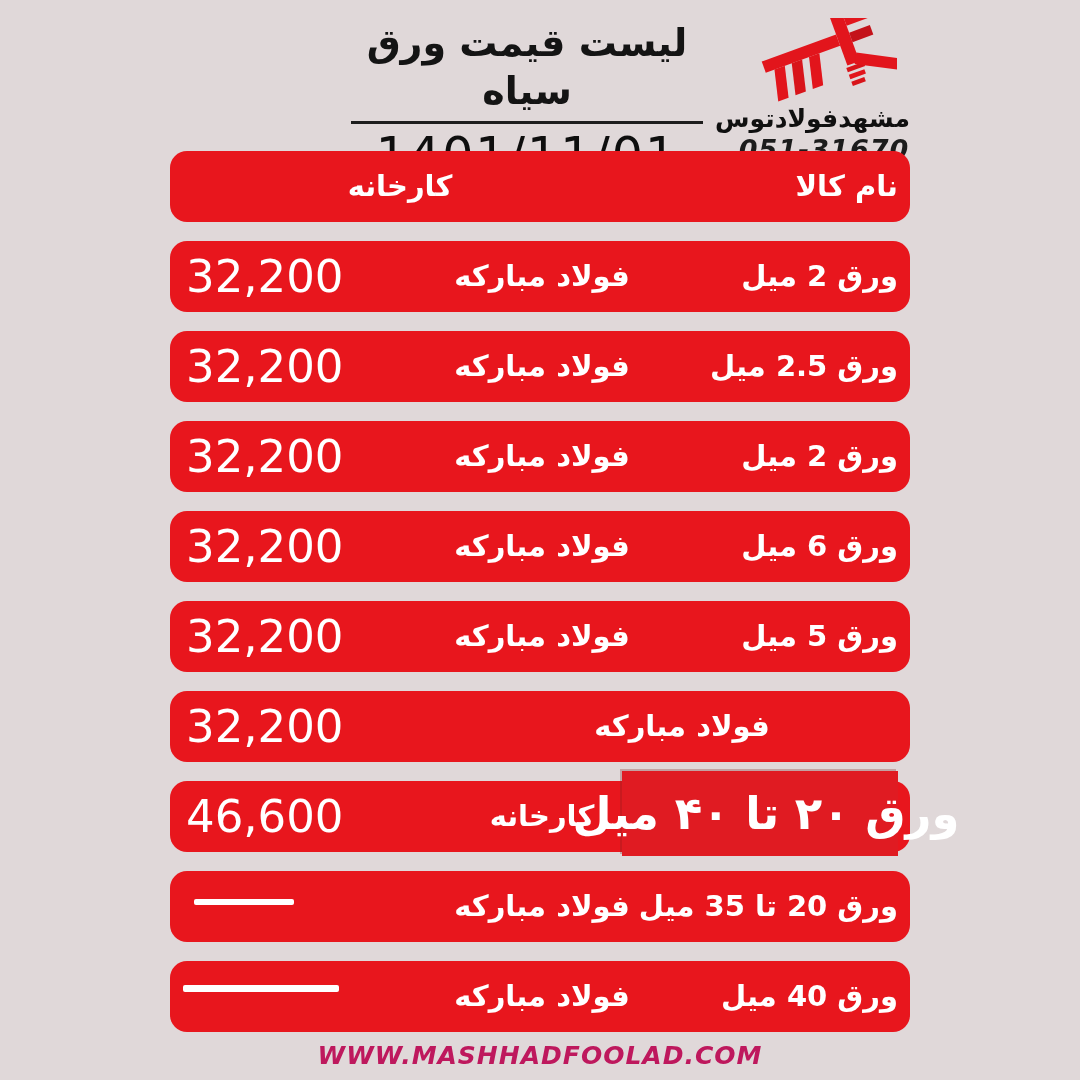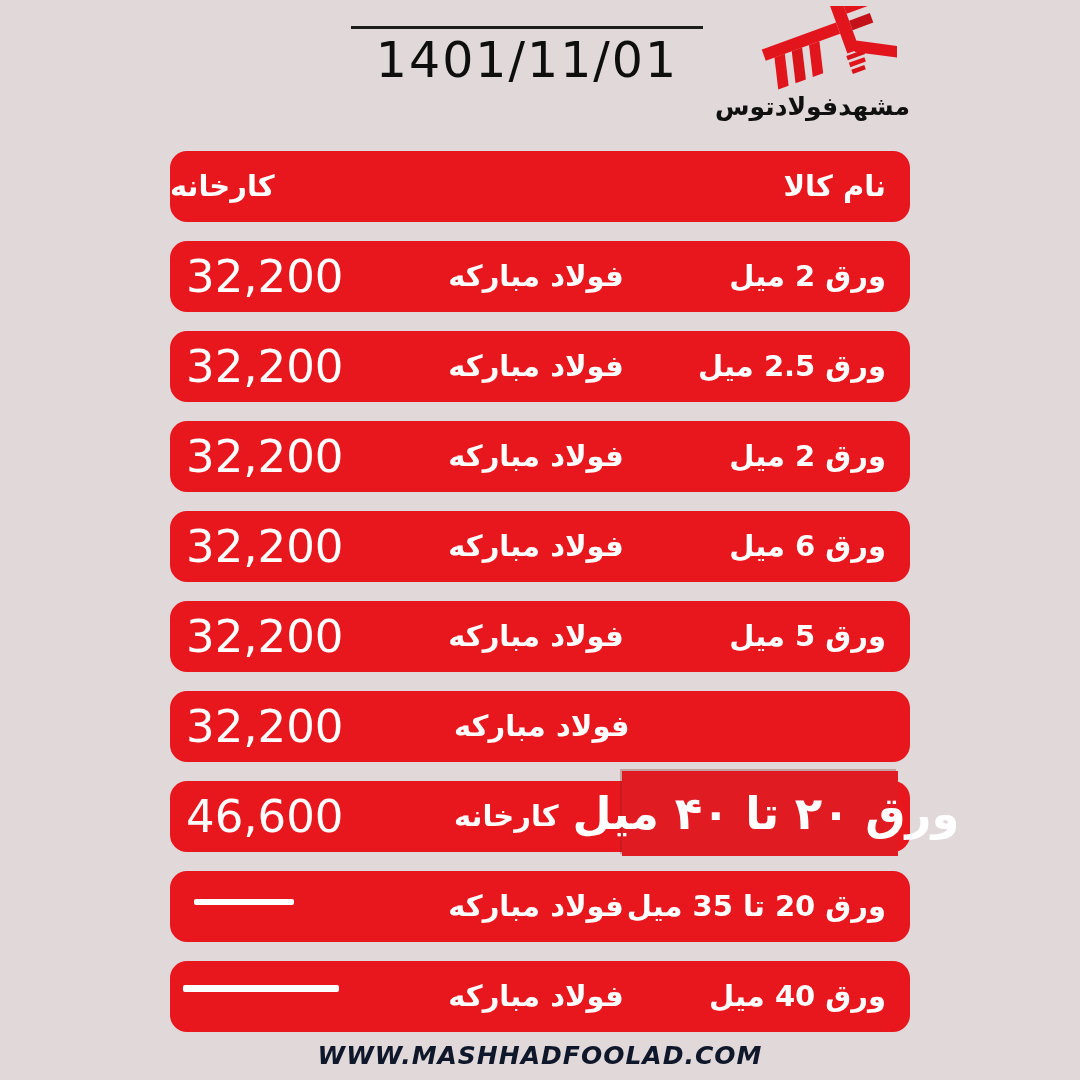--- a/index.html
+++ b/index.html
@@ -7,55 +7,55 @@
     position:relative;width:1080px;height:1080px;overflow:hidden;
     background:var(--bg,#e0d8d9);
     font-family:"DejaVu Sans","Liberation Sans",sans-serif;
   }
   
   .title-block{position:absolute;top:20px;left:322px;width:410px;text-align:center;color:#151515;}
   .title{margin:0;font-size:38px;font-weight:bold;direction:rtl;line-height:1.25;color:#141414;}
   .title-underline{width:352px;height:3px;background:#1d1d1d;margin:6px auto 0;}
   .date{font-size:49px;letter-spacing:2px;margin-top:3px;color:#0e0e0e;white-space:nowrap;}
 
-  .brand{position:absolute;top:4px;right:170px;width:172px;text-align:center;color:#101010;}
+  .brand{position:absolute;top:16px;right:170px;width:172px;text-align:center;color:#101010;}
   .logo{display:block;margin:2px auto 0;}
   .brand-name{font-size:25px;font-weight:bold;direction:rtl;margin-top:-6px;white-space:nowrap;}
   .brand-phone{font-size:27px;font-weight:bold;font-style:italic;margin-top:1px;color:#1c1c1c;letter-spacing:1px;}
 
   
   .table{position:absolute;top:151px;left:170px;width:740px;display:flex;flex-direction:column;gap:19px;}
   .row{
     position:relative;height:71px;border-radius:17px;
     background:var(--red,#e8161d);
     display:flex;align-items:center;direction:rtl;color:#fff;
   }
   .cell{line-height:1;}
-  .cell.product{width:268px;padding-right:24px;text-align:right;font-weight:bold;font-size:29px;white-space:nowrap;}
-  .cell.factory{flex:1;text-align:left;font-weight:bold;font-size:29px;white-space:nowrap;}
+  .cell.product{width:268px;padding-right:12px;text-align:right;font-weight:bold;font-size:29px;white-space:nowrap;}
+  .cell.factory{flex:1;text-align:center;font-weight:bold;font-size:29px;white-space:nowrap;}
   .cell.price{width:268px;direction:ltr;text-align:left;padding-left:16px;font-size:45px;font-weight:normal;white-space:nowrap;}
   .row.head .cell.price{font-size:29px;font-weight:bold;direction:rtl;}
 
   .dash{position:absolute;background:#ffffff;border-radius:2px;}
   .dash.short{left:24px;top:28px;width:100px;height:6px;}
   .dash.long{left:13px;top:24px;width:156px;height:7px;}
 
   .overlay{
     position:absolute;left:452px;top:-10px;width:264px;height:85px;z-index:2;
     background:var(--red2,#e01b22);
     display:flex;align-items:center;justify-content:center;
     font-size:45px;font-weight:bold;direction:rtl;white-space:nowrap;color:#fff;
     box-shadow:-2px -2px 0 rgba(130,35,35,.30);
     padding-left:12px;
   }
 
   
   .footer{
     position:absolute;bottom:10px;left:0;width:100%;text-align:center;
-    font-size:25px;font-weight:bold;font-style:italic;letter-spacing:1px;color:#0f172a;
+    font-size:25px;font-weight:bold;font-style:italic;letter-spacing:1px;color:#be185d;
   }
 </style>
 </head>
 <body>
 
 <div class="canvas" style="--bg: #e0d8d9; --red: #e8161d; --red2: #e01b22;">
 
   <div class="brand">
     <svg class="logo" width="146" height="92" viewBox="0 0 150 100" aria-hidden="true">
       <g transform="rotate(-20 70 50)">
@@ -66,23 +66,25 @@
         <rect x="98" y="6" width="14" height="56" fill="#e2151c"></rect>
         <rect x="112" y="9" width="30" height="12" fill="#e2151c"></rect>
         <rect x="112" y="29" width="24" height="11" fill="#c4121a"></rect>
         <rect x="96" y="64" width="20" height="5" fill="#d8141a"></rect>
         <rect x="96" y="72" width="18" height="5" fill="#e2151c"></rect>
         <rect x="96" y="80" width="15" height="5" fill="#d8141a"></rect>
         <polygon points="112,52 154,74 148,85 106,63" fill="#e2151c"></polygon>
       </g>
     </svg>
     <div class="brand-name">مشهدفولادتوس</div>
+    <div class="brand-phone">051-31670</div>
   </div>
 
   <div class="title-block">
+    <h1 class="title">لیست قیمت ورق سیاه</h1>
     <div class="title-underline"></div>
     <div class="date">1401/11/01</div>
   </div>
 
   <div class="table">
     <div class="row head">
       <span class="cell product">نام کالا</span>
       <span class="cell factory">کارخانه</span>
     </div>
     <div id="rows" style="display:flex;flex-direction:column;gap:19px;">

